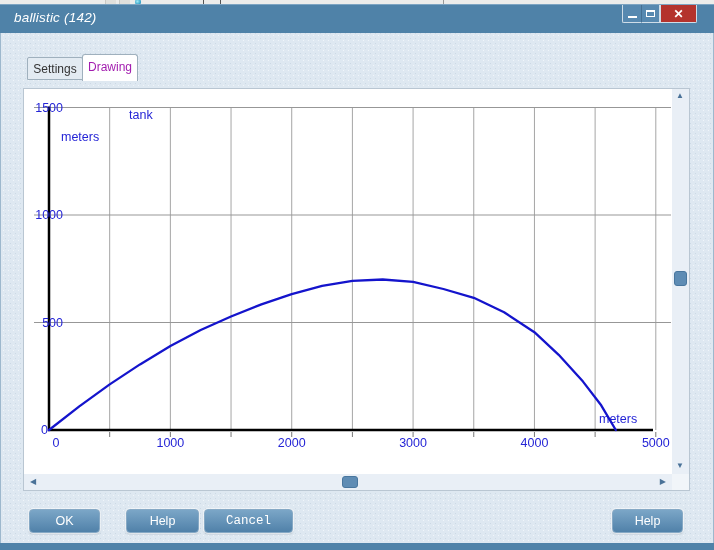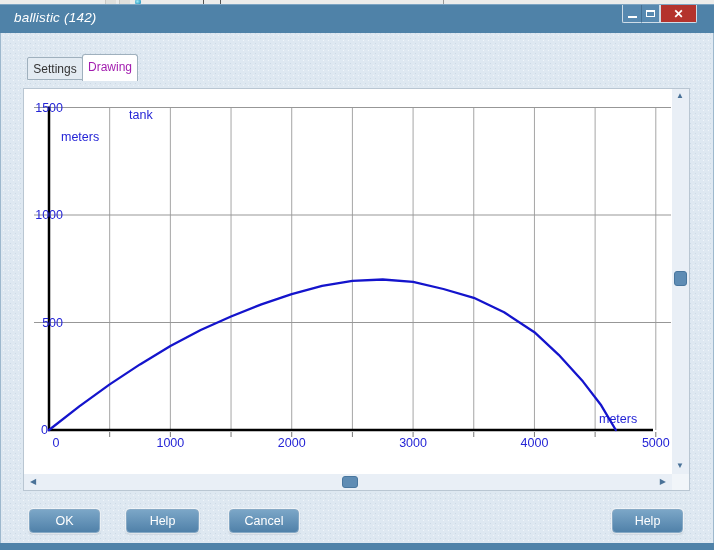--- a/index.html
+++ b/index.html
@@ -60,21 +60,21 @@
   .hthumb{position:absolute;left:318px;top:2px;width:16px;height:12px;background:#5e8cb4;
           border:1px solid #48769e;border-radius:3px;box-sizing:border-box;}
 
   
   .btn{position:absolute;top:476px;height:24px;border-radius:4px;color:#fff;font-size:12.5px;
        font-family:"Liberation Sans",sans-serif;
        border:1px solid #86a9c5;background:linear-gradient(#7ba6c7,#5081a9);
        box-shadow:0 0 0 1px rgba(255,255,255,.6), 0 1px 2px rgba(96,116,136,.45);cursor:default;}
   .btn-ok{left:28px;width:71px;}
   .btn-apply{left:125px;width:73px;}
-  .btn-cancel{left:228px;width:70px;}
+  .btn-cancel{left:203px;width:89px;font-family:Liberation Mono, monospace;}
   .btn-help{left:611px;width:71px;text-align:center;}
 
   
   .bottom-edge{position:absolute;left:0;top:543px;width:714px;height:7px;background:#4f82a8;}
 </style>
 </head>
 <body>
 
 <div class="window">
 

